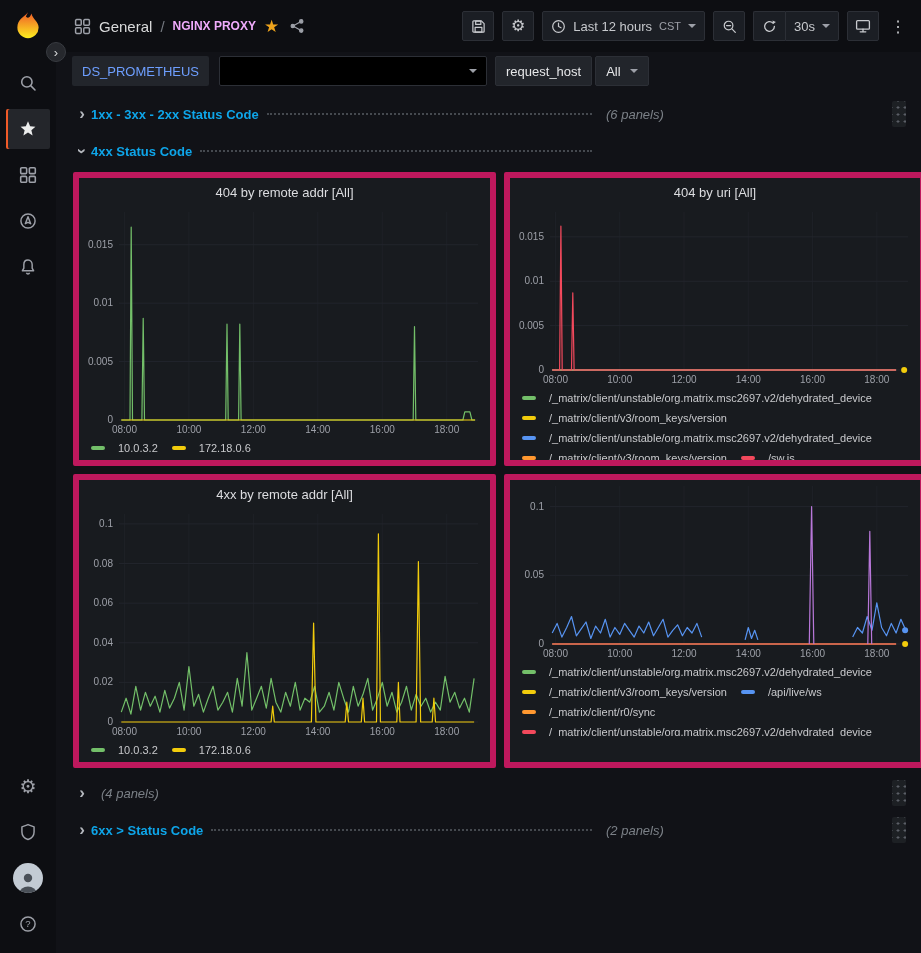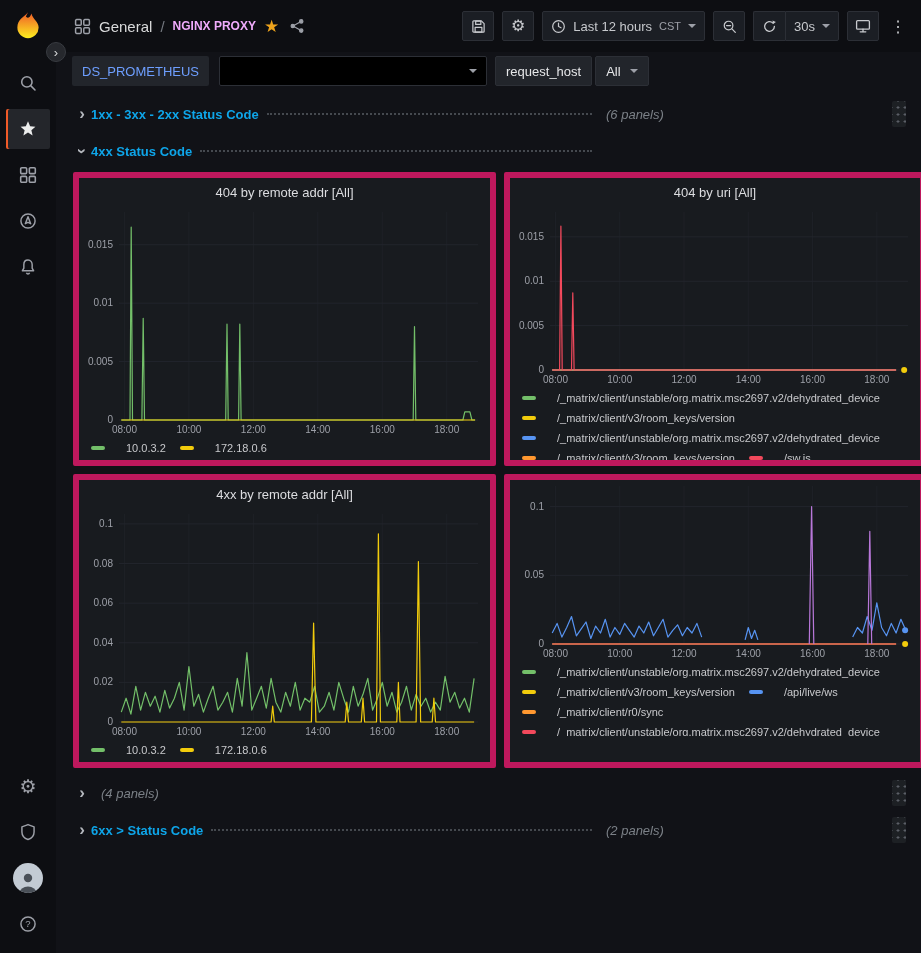--- a/index.html
+++ b/index.html
@@ -100,21 +100,21 @@
   .panel { background:#181b1f; border:6px solid #be185d; border-radius:2px; height:294px;
     display:flex; flex-direction:column; padding:0 4px; }
   .panel-title { height:28px; flex:0 0 auto; display:flex; align-items:center; justify-content:center;
     font-size:13px; font-weight:500; color:#dcdde0; cursor:pointer; }
   .chart { width:100%; flex:0 0 auto; }
   .chart.remote { height:230px; }
   .chart.uri { height:180px; }
   .legend { padding:2px 8px 2px; font-size:11px; color:#c8c9cc;
     display:flex; flex-wrap:wrap; column-gap:14px; line-height:20px; overflow:hidden; align-content:flex-start; }
   .legend.clip { height:76px; }
-  .legend-item { display:inline-flex; align-items:center; gap:21px; white-space:nowrap; cursor:pointer; }
+  .legend-item { display:inline-flex; align-items:center; gap:13px; white-space:nowrap; cursor:pointer; }
   .chip { width:14px; height:4px; border-radius:2px; display:inline-block; }
 
   .svgi { display:block; }
 </style>
 </head>
 <body>
 
 <nav class="sidebar">
   <div class="logo">
     <svg class="svgi" width="34" height="34" viewBox="0 0 32 32">

